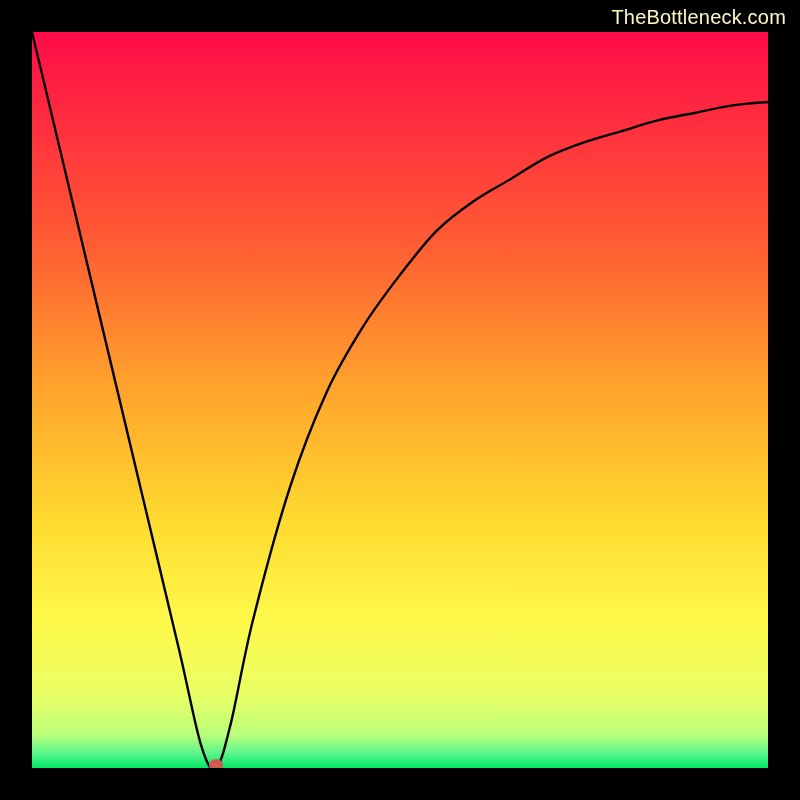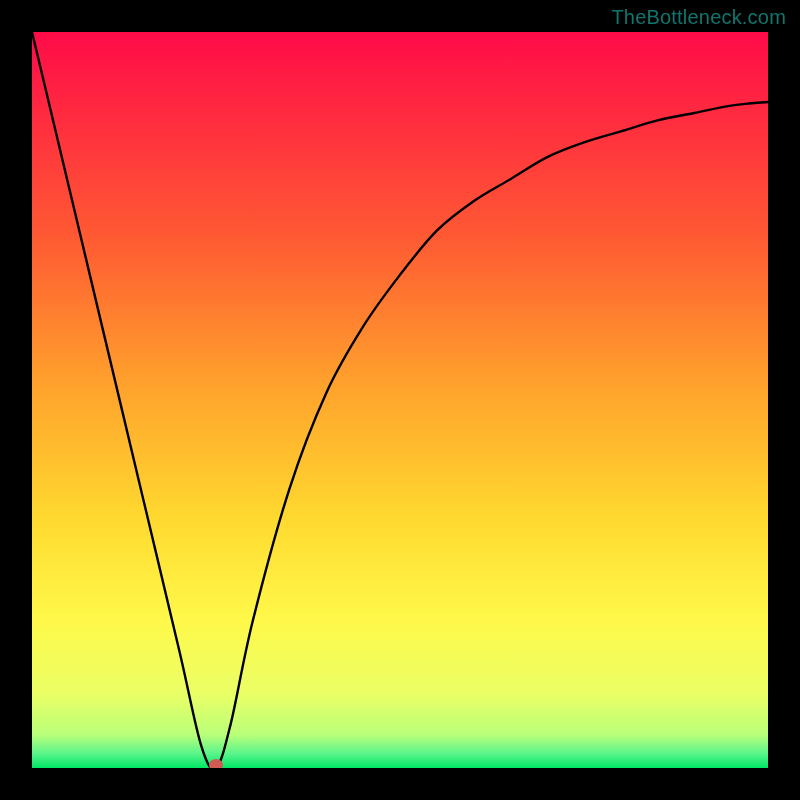--- a/index.html
+++ b/index.html
@@ -34,21 +34,21 @@
   svg.curve {
     position: absolute;
     inset: 0;
     width: 100%;
     height: 100%;
   }
   .watermark {
     position: absolute;
     top: 6px;
     right: 14px;
-    color: #0f766e;
+    color: #fef9c3;
     font-size: 20px;
     font-weight: 500;
     letter-spacing: 0.2px;
   }
   .marker {
     position: absolute;
     width: 14px;
     height: 12px;
     background: #cf5b54;
     border-radius: 50%;

